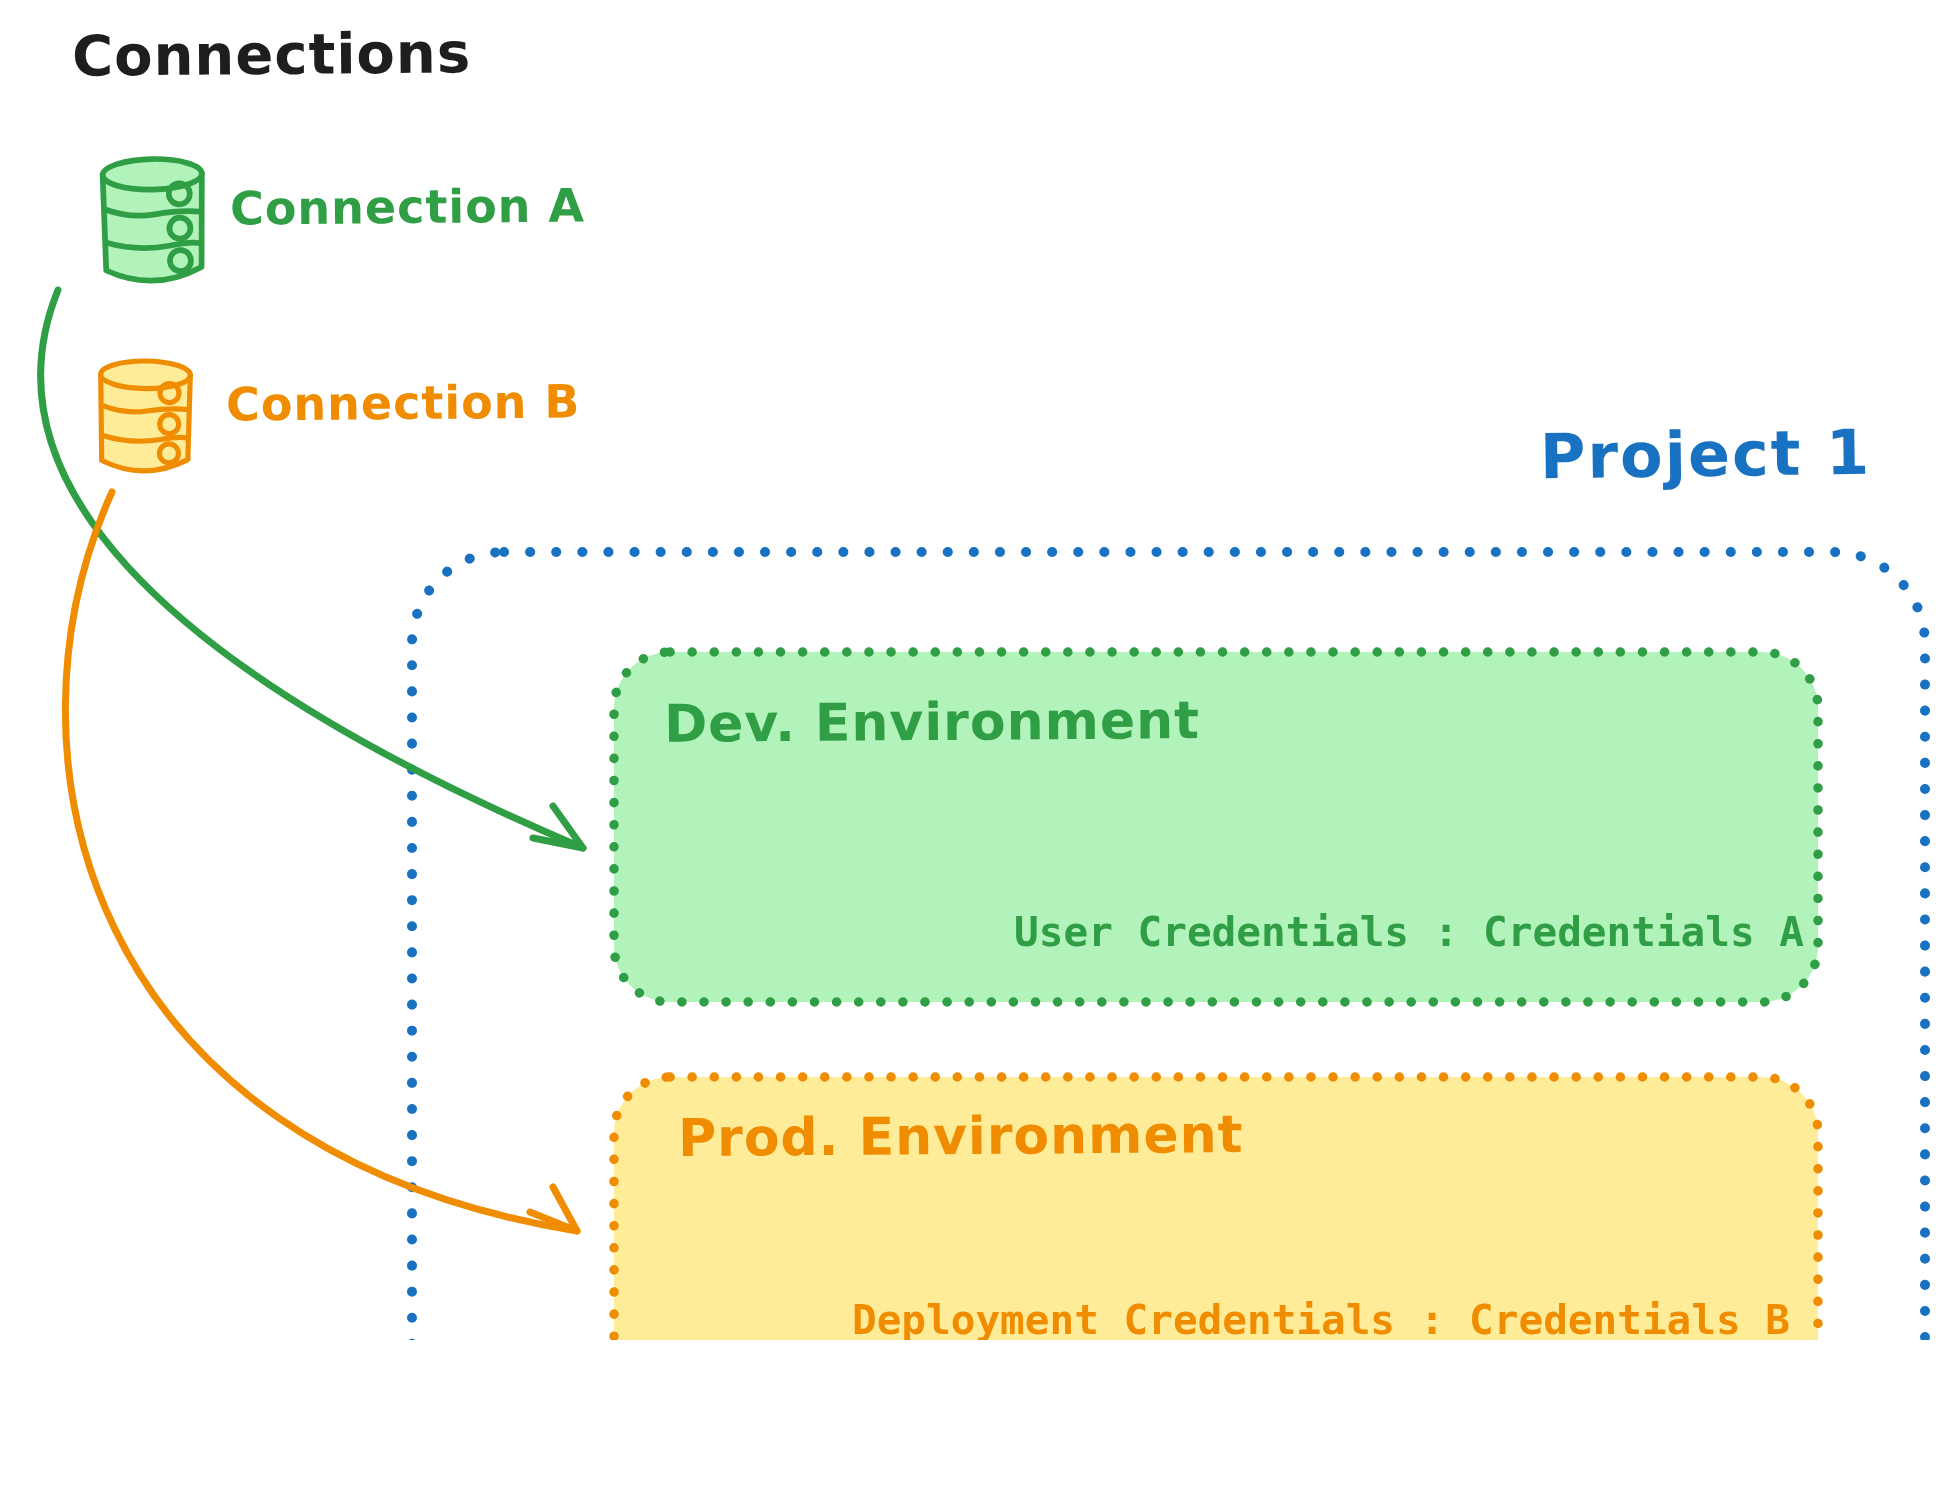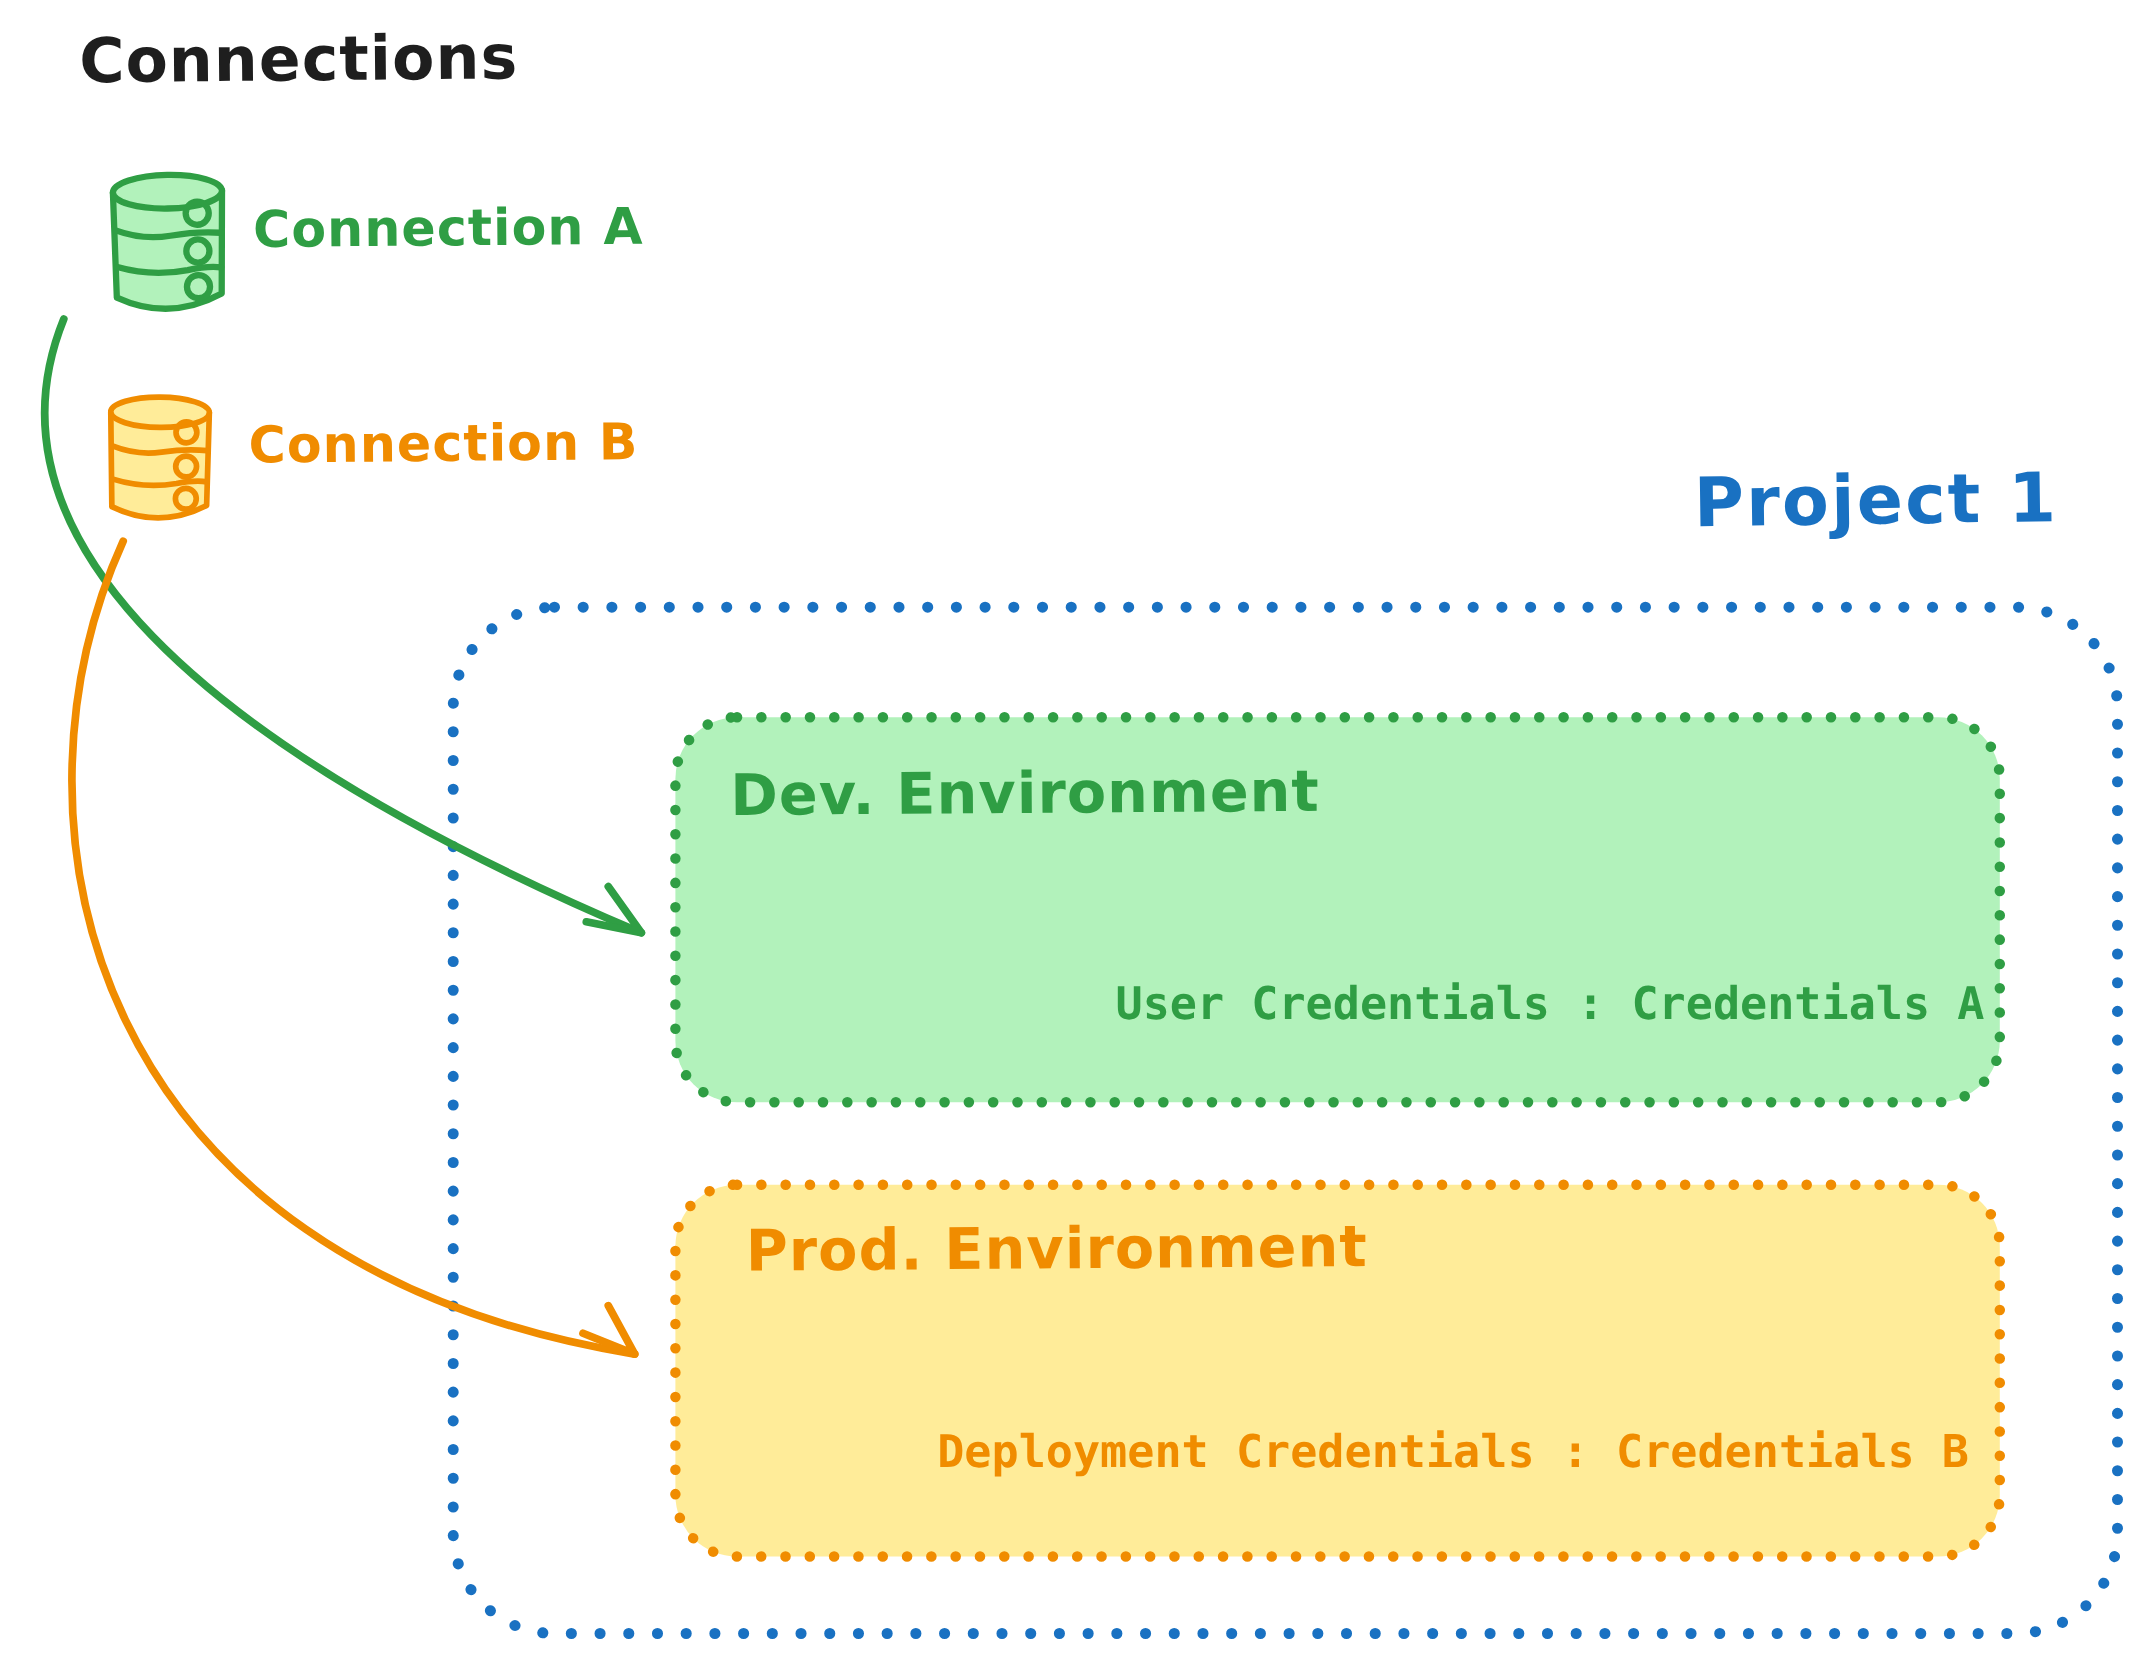--- a/index.html
+++ b/index.html
@@ -1,19 +1,19 @@
 <!DOCTYPE html>
 <html><head>
 <meta charset="utf-8">
 <style>
   html, body { margin: 0; padding: 0; background: #ffffff; }
   .canvas {
     position: relative;
     width: 1948px;
-    height: 1506px;
+    height: 1340px;
     background: #ffffff;
     overflow: hidden;
     font-family: "DejaVu Sans", sans-serif;
   }
   .abs { position: absolute; }
   svg.overlay {
     position: absolute;
     left: 0; top: 0;
     width: 1948px; height: 1506px;
   }
@@ -49,21 +49,21 @@
   }
   .env-title.dev  { left: 664px; top: 692px;  color: #2f9e44; }
   .env-title.prod { left: 678px; top: 1106px; color: #f08c00; }
   .env-cred {
     left: 614px; width: 1204px;
     text-align: right;
     font-family: "DejaVu Sans Mono", monospace;
     font-size: 41px;
     font-weight: 600;
   }
-  .env-cred.dev  { top: 888px;  padding-right: 0px; color: #2f9e44; box-sizing: border-box; padding-right: 14px; }
+  .env-cred.dev  { top: 908px;  padding-right: 0px; color: #2f9e44; box-sizing: border-box; padding-right: 14px; }
   .env-cred.prod { top: 1296px; color: #f08c00; box-sizing: border-box; padding-right: 28px; }
   .db-icon { display: block; }
   .db-icon .body {
     fill: var(--fill);
     stroke: var(--stroke);
     stroke-width: 6;
     stroke-linejoin: round;
     stroke-linecap: round;
   }
   .db-icon .line, .db-icon .hole {

